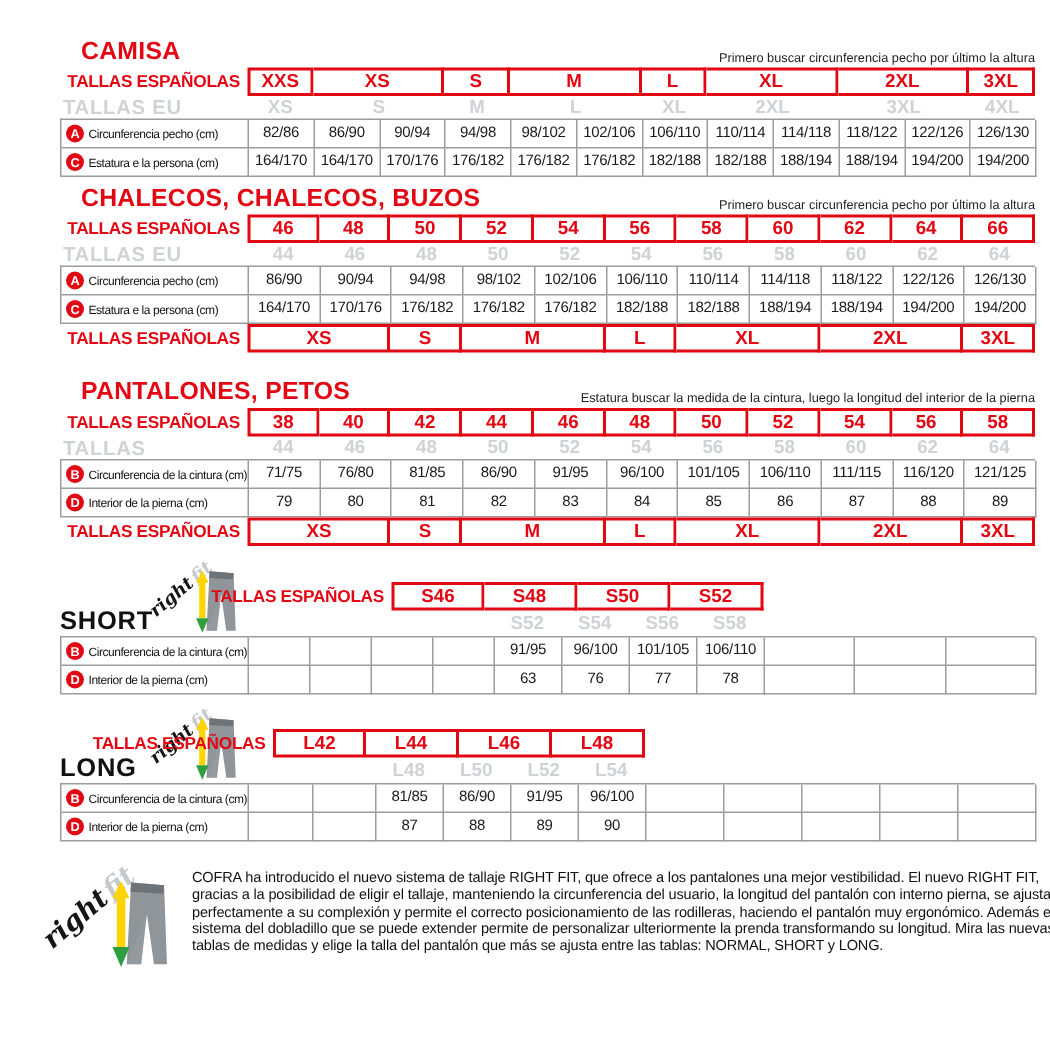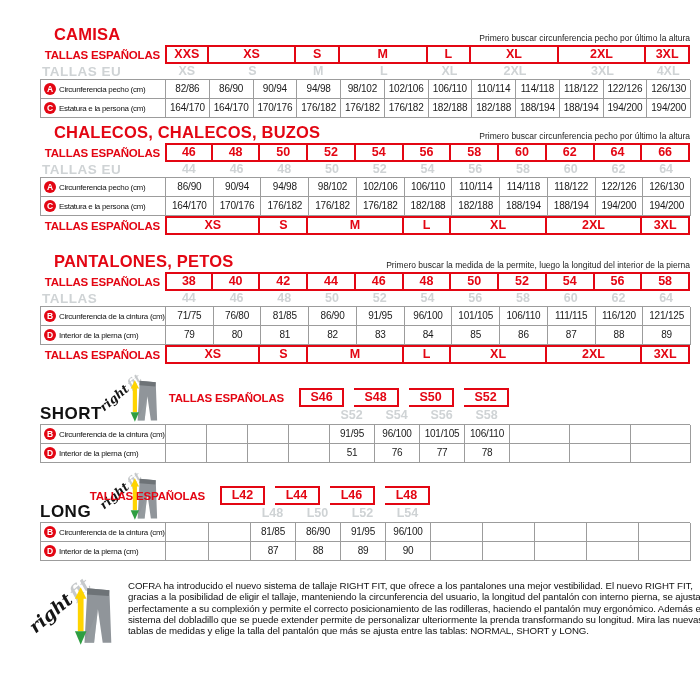--- a/index.html
+++ b/index.html
@@ -40,21 +40,21 @@
   #sec-cazadoras{margin-bottom:18px;}
   #sec-pantalones{margin-bottom:12px;}
 
   
   .slsec{position:relative;width:650px;height:84px;}
   #sec-short{margin-top:16px;}
   #sec-long{margin-top:14px;}
   .sl-name{position:absolute;left:0;top:24px;font-size:17px;font-weight:bold;color:#111;letter-spacing:.5px;}
   .sl-head{position:absolute;top:8px;left:0;display:flex;justify-content:flex-end;align-items:center;}
   .sl-boxes{display:flex;}
-  .sl-boxes .red-box{width:45px;margin-left:10px;}
+  .sl-boxes .red-box{width:62px;}
   .sl-gray{position:absolute;top:28px;display:flex;}
   .sl-gray .eu-cell{width:45px;}
   .sl-grid{position:absolute;top:44px;left:0;}
 
   
   .rf-logo{position:relative;}
   .rf-words{position:absolute;font-family:"DejaVu Serif",serif;font-style:italic;font-weight:bold;
             transform:rotate(-40deg);transform-origin:left bottom;white-space:nowrap;}
   .rf-right{color:#151515;}
   .rf-fit{color:#c6c9cb;margin-left:2px;}
@@ -220,21 +220,21 @@
         <div class="red-box">L</div>
         <div class="red-box" style="grid-column: span 2;">XL</div>
         <div class="red-box" style="grid-column: span 2;">2XL</div>
         <div class="red-box">3XL</div>
       </div>
   </section>
 
   <section class="scheme" id="sec-pantalones">
     <div class="sec-head">
       <h2 class="sec-title">PANTALONES, PETOS</h2>
-      <span class="sec-note">Primero buscar la medida de la permite, luego la longitud del interior de la pierna</span>
+      <span class="sec-note">Estatura buscar la medida de la cintura, luego la longitud del interior de la pierna</span>
     </div>
     <div class="g-row" style="grid-template-columns: 125px repeat(11, 1fr);">
       <span class="red-label">TALLAS ESPAÑOLAS</span>
     <div class="red-box first">38</div>
         <div class="red-box">40</div>
         <div class="red-box">42</div>
         <div class="red-box">44</div>
         <div class="red-box">46</div>
         <div class="red-box">48</div>
         <div class="red-box">50</div>
@@ -355,21 +355,21 @@
         </div>
         <div class="g-row t-row" style="grid-template-columns: 125px repeat(4, 41px) repeat(4, 45px) repeat(3, 60.33px);">
           <div class="row-label">
             <div class="badge" style="display: inline-block;">D</div>
             <div class="row-label-text" style="display: inline;">Interior de la pierna (cm)</div>
           </div>
           <div class="cell"></div>
           <div class="cell"></div>
           <div class="cell"></div>
           <div class="cell"></div>
-          <div class="cell">51</div>
+          <div class="cell">63</div>
           <div class="cell">76</div>
           <div class="cell">77</div>
           <div class="cell">78</div>
           <div class="cell"></div>
           <div class="cell"></div>
           <div class="cell"></div>
         </div>
       </div>
   </section>
 

